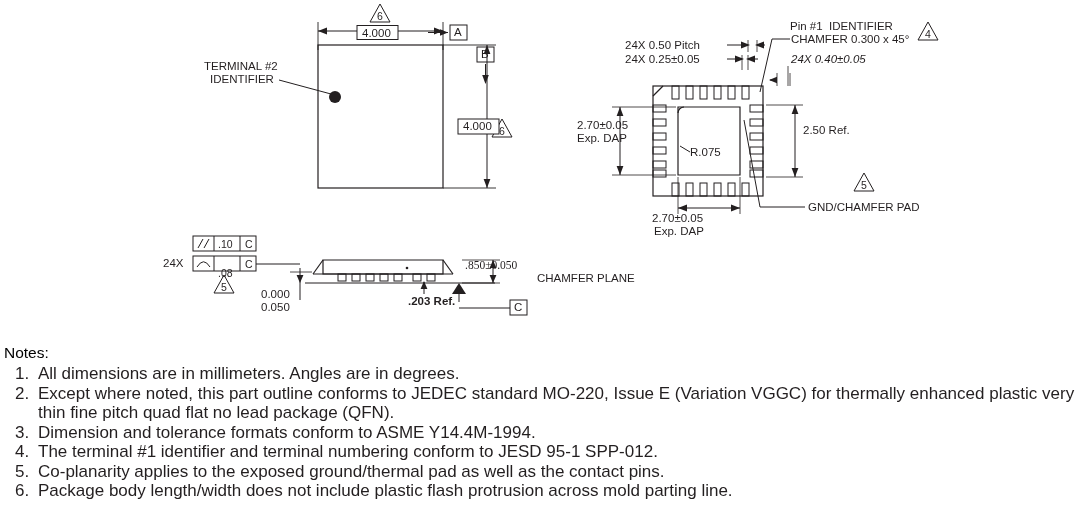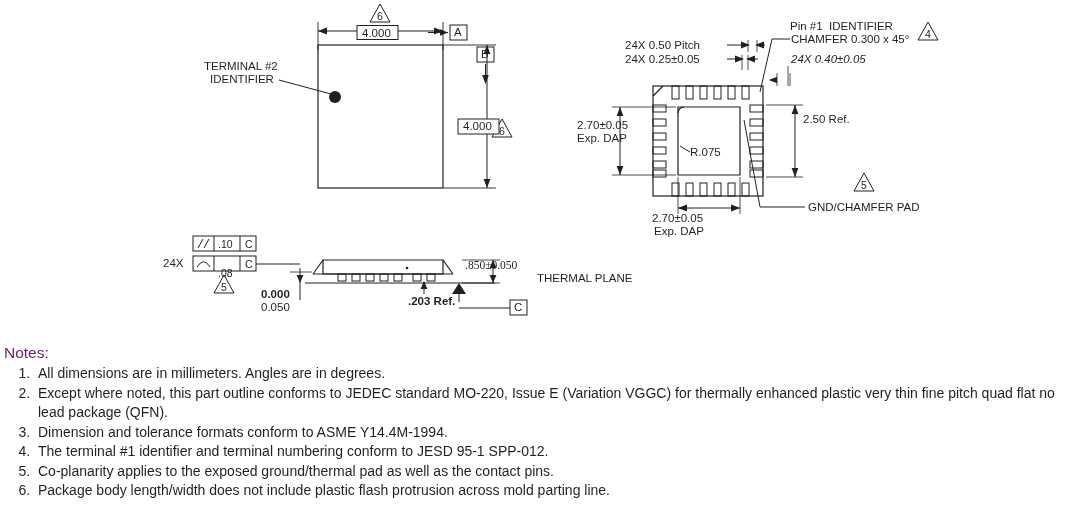--- a/index.html
+++ b/index.html
@@ -37,27 +37,27 @@
   }
   
   #notes {
     position: absolute;
     left: 4px;
     top: 344px;
     width: 1072px;
   }
   #notes .notes-title {
     font-size: 15.5px;
-    color: #701a75;
+    color: #000000;
     margin-bottom: 2px;
   }
   #notes ol {
     margin: 0;
     padding-left: 30px;
-    font-size: 14px;
+    font-size: 17px;
     line-height: 19.5px;
     color: #231f20;
   }
   #notes ol li {
     padding-left: 4px;
     margin-bottom: 0px;
   }
 </style>
 </head>
 <body>
@@ -254,36 +254,36 @@
   <div class="abs txt" style="left:625px; top:39px;">24X 0.50 Pitch</div>
   <div class="abs txt" style="left:625px; top:53px;">24X 0.25±0.05</div>
   <div class="abs txt" style="left:791px; top:53px;font-style:italic;">24X 0.40±0.05</div>
 
   <div class="abs txt" style="left:577px; top:119px;">2.70±0.05</div>
   <div class="abs txt" style="left:577px; top:132px;">Exp. DAP</div>
   <div class="abs txt" style="left:652px; top:212px;">2.70±0.05</div>
   <div class="abs txt" style="left:654px; top:225px;">Exp. DAP</div>
 
   <div class="abs txt" style="left:690px; top:146px;">R.075</div>
-  <div class="abs txt" style="left:803px; top:113px;text-align:right;">2.50 Ref.</div>
+  <div class="abs txt" style="left:803px; top:124px;text-align:right;">2.50 Ref.</div>
   <div class="abs txt" style="left:808px; top:201px;">GND/CHAMFER PAD</div>
   <div class="abs txt small" style="left:861px; top:179px;">5</div>
 
   <div class="abs txt" style="left:163px; top:257px;">24X</div>
   <div class="abs txt small" style="left:218px; top:238px;">.10</div>
   <div class="abs txt small" style="left:245px; top:238px;">C</div>
   <div class="abs txt small" style="left:218px; top:258px;margin-top:9px;">.08</div>
   <div class="abs txt small" style="left:245px; top:258px;">C</div>
   <div class="abs txt small" style="left:221px; top:281px;">5</div>
 
-  <div class="abs txt" style="left:261px; top:288px;font-weight:bold;">0.000</div>
+  <div class="abs txt" style="left:261px; top:288px;">0.000</div>
   <div class="abs txt" style="left:261px; top:301px;">0.050</div>
   <div class="abs txt" style="left:465px; top:259px;font-family:Liberation Serif, serif;">.850±0.050</div>
   <div class="abs txt" style="left:408px; top:295px;font-weight:bold;">.203 Ref.</div>
-  <div class="abs txt" style="left:537px; top:272px;">THERMAL PLANE</div>
+  <div class="abs txt" style="left:537px; top:272px;">CHAMFER PLANE</div>
   <div class="abs txt" style="left:514px; top:301px;">C</div>
 
   <div id="notes">
     <div class="notes-title">Notes:</div>
     <ol>
       <li>All dimensions are in millimeters.  Angles are in degrees.</li>
       <li>Except where noted, this part outline conforms to JEDEC standard MO-220, Issue E (Variation VGGC) for thermally enhanced plastic very thin fine pitch quad flat no lead package (QFN).</li>
       <li>Dimension and tolerance formats conform to ASME Y14.4M-1994.</li>
       <li>The terminal #1 identifier and terminal numbering conform to JESD 95-1 SPP-012.</li>
       <li>Co-planarity applies to the exposed ground/thermal pad as well as the contact pins.</li>

